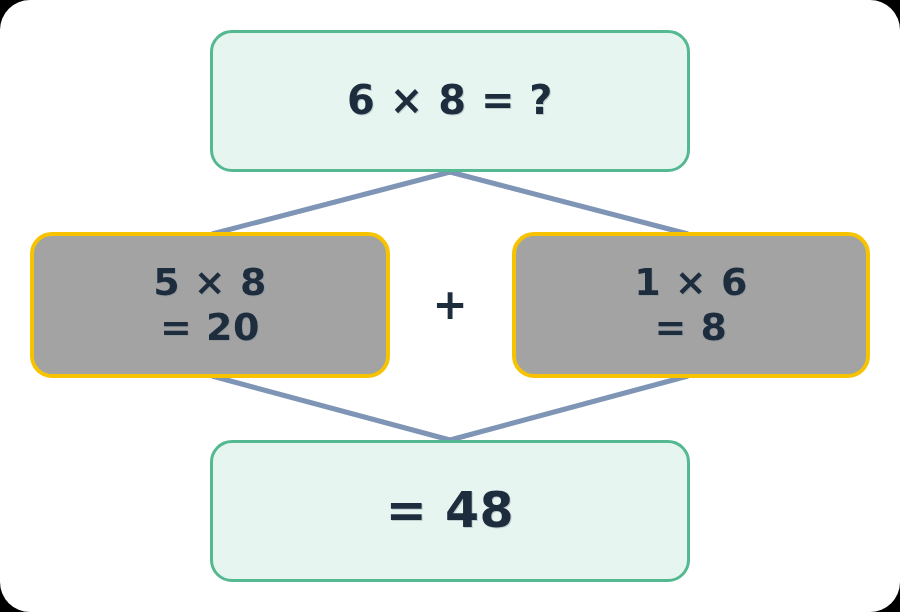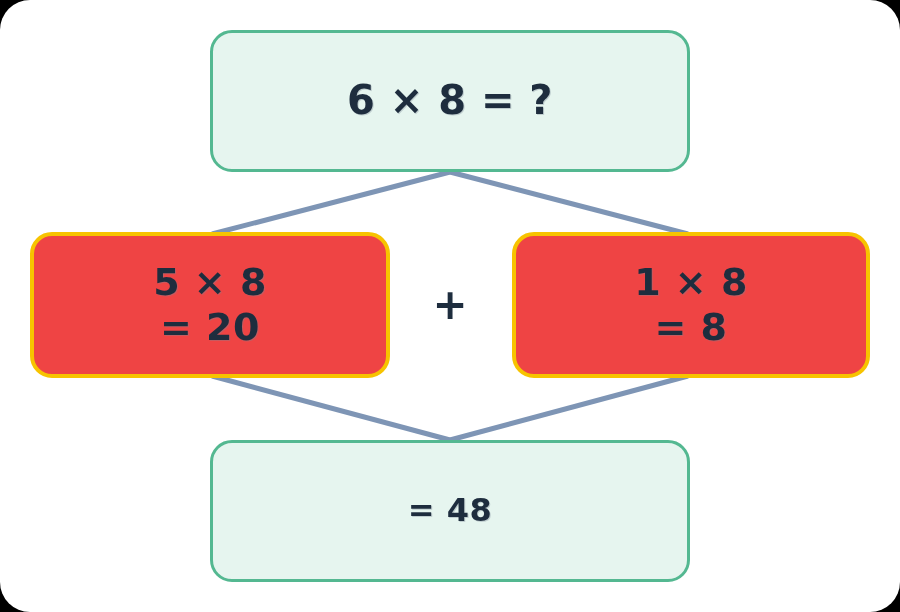--- a/index.html
+++ b/index.html
@@ -60,21 +60,21 @@
 
   
   .node--green {
     background: #e6f5ef;
     border: 3px solid #54b891;
     border-radius: 22px;
   }
 
   
   .node--yellow {
-    background: #ef4444;
+    background: #a3a3a3;
     border: 4px solid #f7c300;
     border-radius: 22px;
   }
 
   
   #node-problem {
     left: 210px;
     top: 30px;
     width: 480px;
     height: 142px;
@@ -95,21 +95,21 @@
     width: 358px;
     height: 146px;
     font-size: 38px;
   }
 
   #node-answer {
     left: 210px;
     top: 440px;
     width: 480px;
     height: 142px;
-    font-size: 32px;
+    font-size: 49px;
   }
 
   
   #operator-plus {
     position: absolute;
     z-index: 3;
     left: 420px;
     top: 275px;
     width: 60px;
     height: 60px;
@@ -141,21 +141,21 @@
   </div>
 
   <div id="node-partial-left" class="node node--yellow">
     <span class="line">5 × 8</span>
     <span class="line">= 20</span>
   </div>
 
   <div id="operator-plus">+</div>
 
   <div id="node-partial-right" class="node node--yellow">
-    <span class="line">1 × 8</span>
+    <span class="line">1 × 6</span>
     <span class="line">= 8</span>
   </div>
 
   <div id="node-answer" class="node node--green">
     <span class="line">= 48</span>
   </div>
 
 </div>
 
 </body></html>

